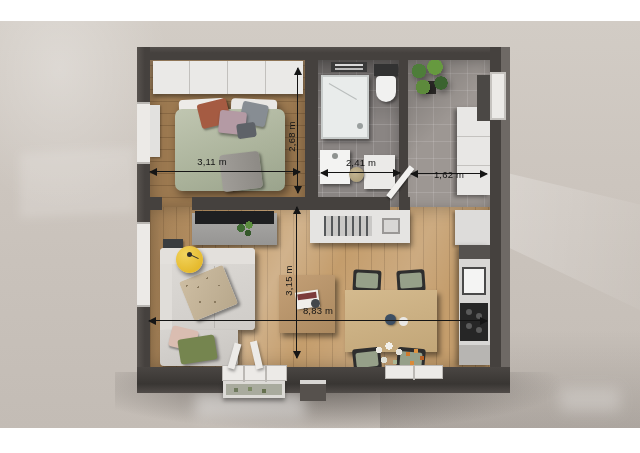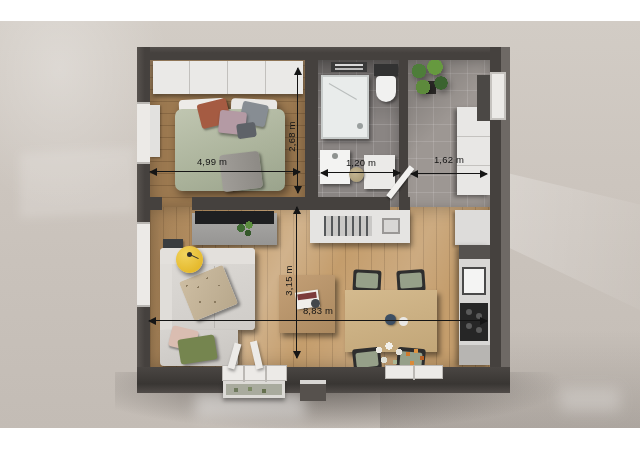--- a/index.html
+++ b/index.html
@@ -242,45 +242,45 @@
         radial-gradient(circle 4px at 15px 5px,#dd9340 60%,transparent 61%),
         radial-gradient(circle 4px at 21px 12px,#b85f24 60%,transparent 61%),
         radial-gradient(circle 4px at 11px 17px,#d98a3a 60%,transparent 61%);"></div>
   </div>
 
   <div class="dim">
     <div class="dim-line-h" style="left:150px;top:171px;width:150px;">
       <span class="ah ah-l"></span>
       <span class="ah ah-r"></span>
     </div>
-    <span class="dim-label" style="left:186px;top:156px;">4,99 m</span>
+    <span class="dim-label" style="left:186px;top:156px;">3,11 m</span>
   </div>
 
   <div class="dim">
     <div class="dim-line-v" style="left:297px;top:68px;height:125px;">
       <span class="ah ah-u"></span>
       <span class="ah ah-d"></span>
     </div>
     <span class="dim-label rot" style="left:265px;top:131px;">2,68 m</span>
   </div>
 
   <div class="dim">
     <div class="dim-line-h" style="left:321px;top:172px;width:79px;">
       <span class="ah ah-l"></span>
       <span class="ah ah-r"></span>
     </div>
-    <span class="dim-label" style="left:335px;top:157px;">1,20 m</span>
+    <span class="dim-label" style="left:335px;top:157px;">2,41 m</span>
   </div>
 
   <div class="dim">
     <div class="dim-line-h" style="left:411px;top:173px;width:76px;">
       <span class="ah ah-l"></span>
       <span class="ah ah-r"></span>
     </div>
-    <span class="dim-label" style="left:423px;top:154px;">1,62 m</span>
+    <span class="dim-label" style="left:423px;top:169px;">1,62 m</span>
   </div>
 
   <div class="dim">
     <div class="dim-line-v" style="left:296px;top:207px;height:151px;">
       <span class="ah ah-u"></span>
       <span class="ah ah-d"></span>
     </div>
     <span class="dim-label rot" style="left:262px;top:275px;">3,15 m</span>
   </div>
 

